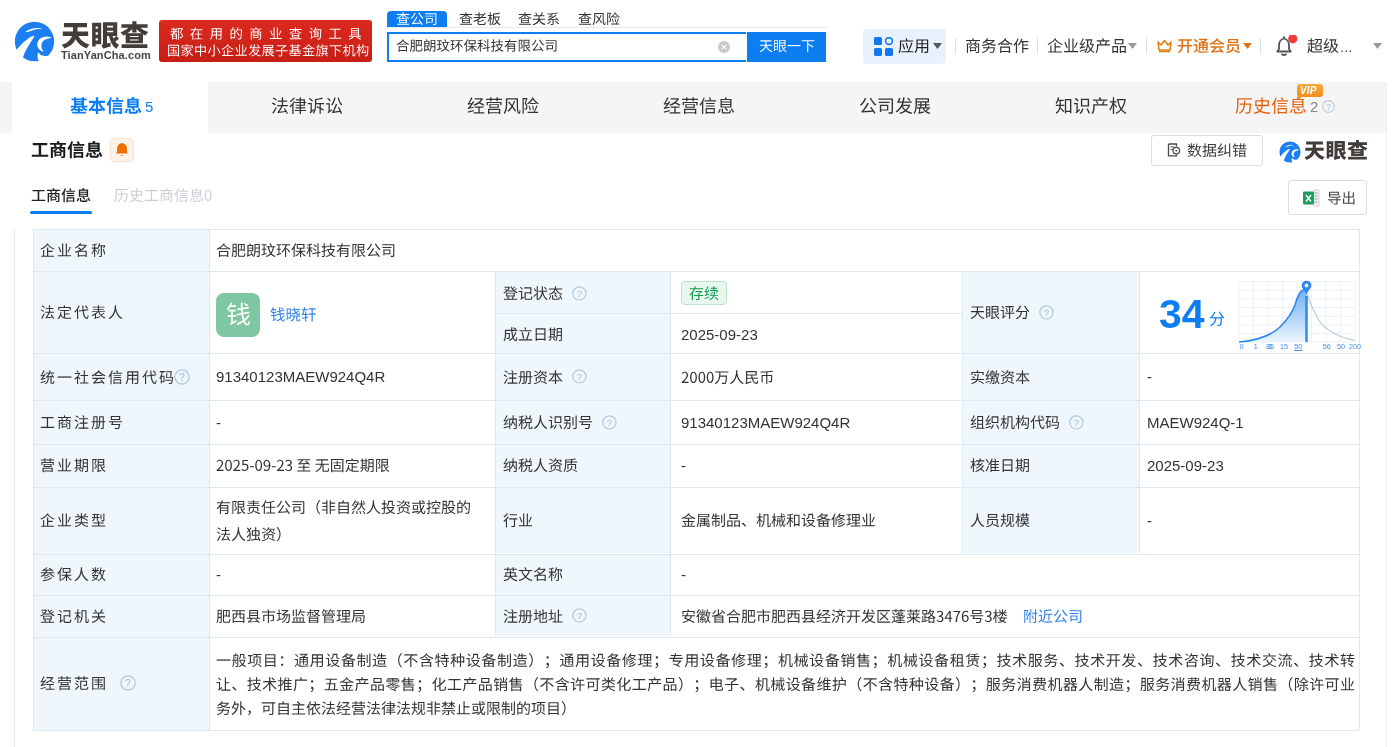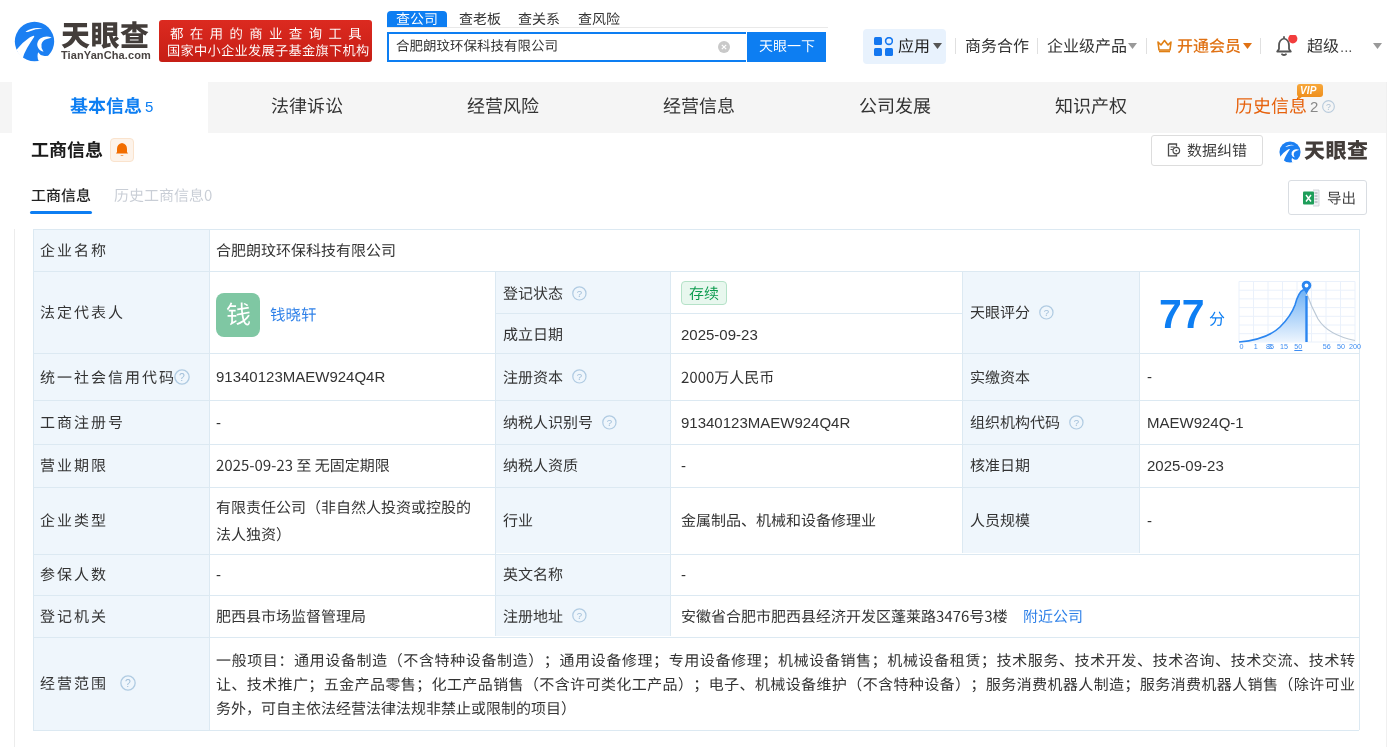--- a/index.html
+++ b/index.html
@@ -753,21 +753,21 @@
           <use href="#g46" x="1000"></use>
           <use href="#g108" x="2000"></use>
           <use href="#g109" x="3000"></use>
         </g>
       </svg>
     </div>
 <svg style="position:absolute;left:1039.1px;top:305.0px" width="14.8" height="14.8" viewBox="0 0 15 15">
       <circle cx="7.5" cy="7.5" r="6.7" fill="none" stroke="#b0cbe2" stroke-width="1.25"></circle>
       <text x="7.5" y="10.9" font-size="9.8" fill="#9fbdd8" text-anchor="middle" font-family="Liberation Sans">?</text>
     </svg>
-<div style="position:absolute;top:283.8px;font:bold 41px 'Liberation Sans',sans-serif;color:#0d7ef2;letter-spacing:0.00px;white-space:nowrap;line-height:61.5px;left:1159.0px;">77</div>
+<div style="position:absolute;top:283.8px;font:bold 41px 'Liberation Sans',sans-serif;color:#0d7ef2;letter-spacing:0.00px;white-space:nowrap;line-height:61.5px;left:1159.0px;">34</div>
 <div style="position:absolute;left:1209.0px;top:310.8px;z-index:1">
       <svg width="16" height="19" style="display:block;overflow:visible;">
         <g transform="translate(0,13.76) scale(0.016000,-0.016000)" fill="#0d7ef2">
           <use href="#g109" x="0"></use>
         </g>
       </svg>
     </div>
 <svg style="position:absolute;left:1237px;top:279px" width="120" height="74" viewBox="0 0 120 74">
 <defs>
         <linearGradient id="cg" x1="0" y1="0" x2="0" y2="1">

